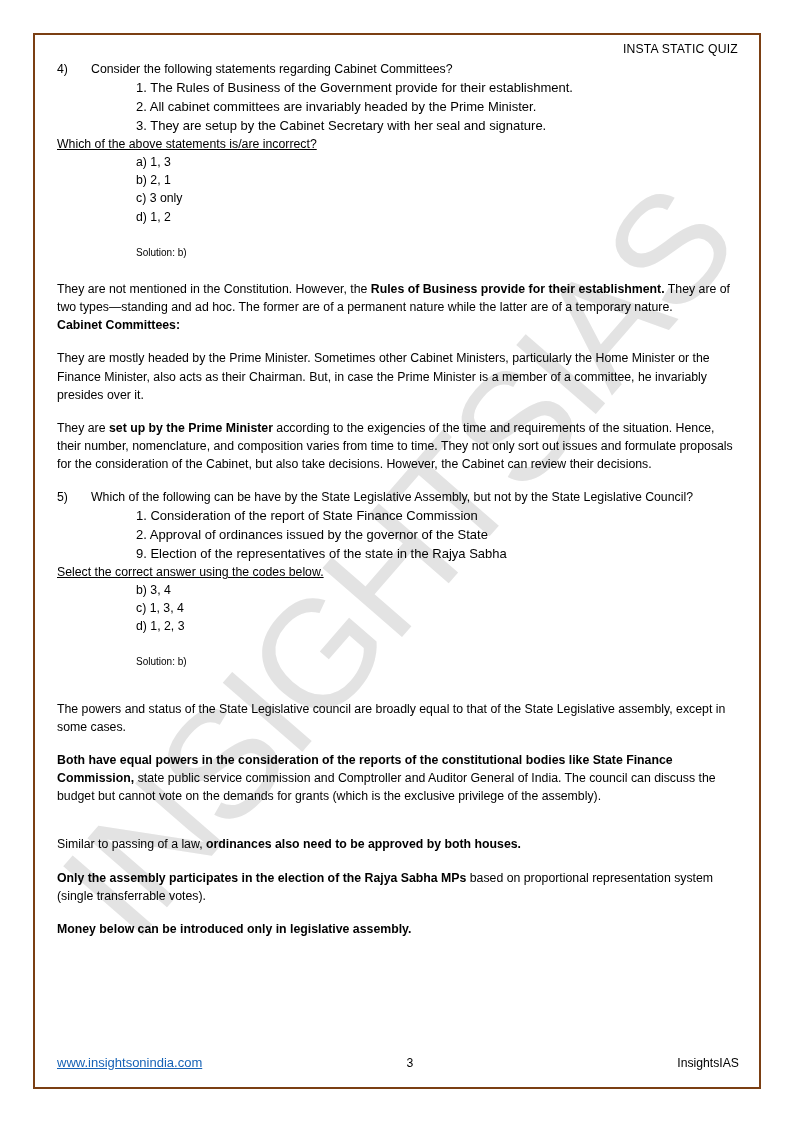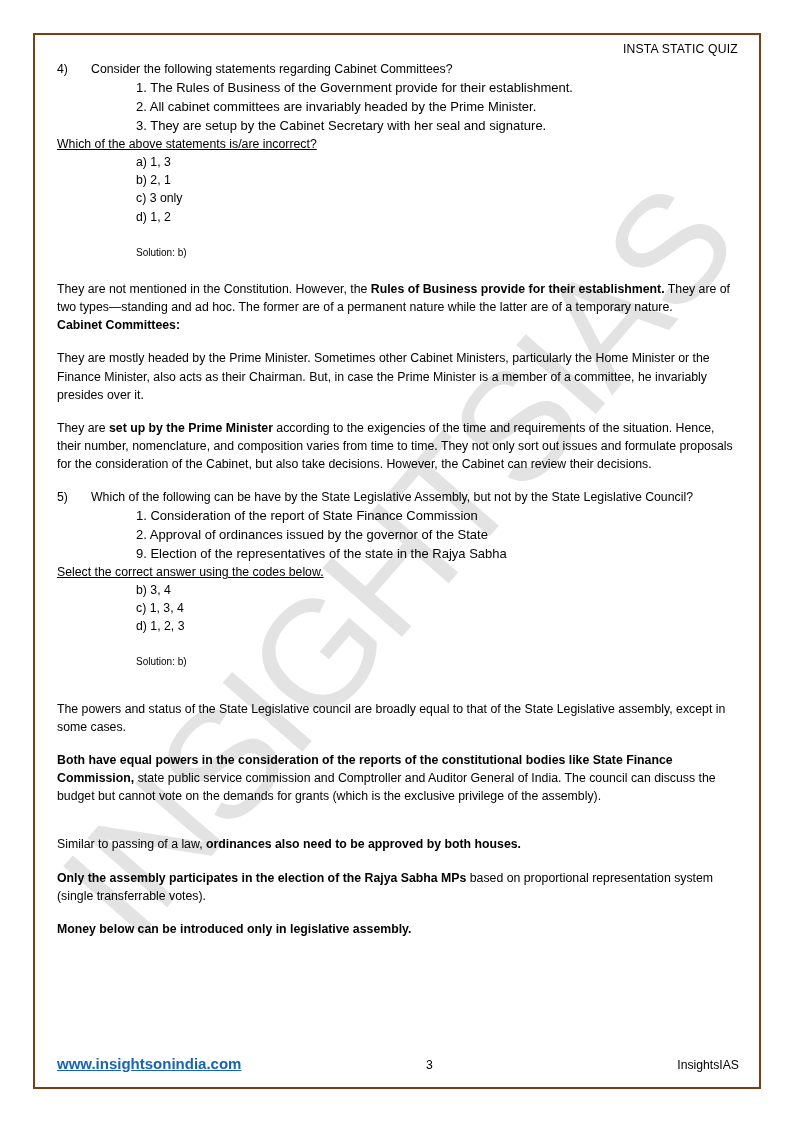--- a/index.html
+++ b/index.html
@@ -133,24 +133,23 @@
     top: 1055px;
     width: 728px;
     box-sizing: border-box;
     padding: 0 22px 0 24px;
     display: flex;
     align-items: baseline;
     z-index: 2;
   }
   .foot-left {
     flex: 0 0 auto;
-    font-size: 15px;
+    font-size: 13px;
     color: #1763b6;
     text-decoration: underline;
-    font-weight: bold;
   }
   .foot-center {
     flex: 1 1 auto;
     text-align: center;
     font-size: 12.2px;
     color: #000;
     padding-right: 60px;
   }
   .foot-right {
     flex: 0 0 auto;

